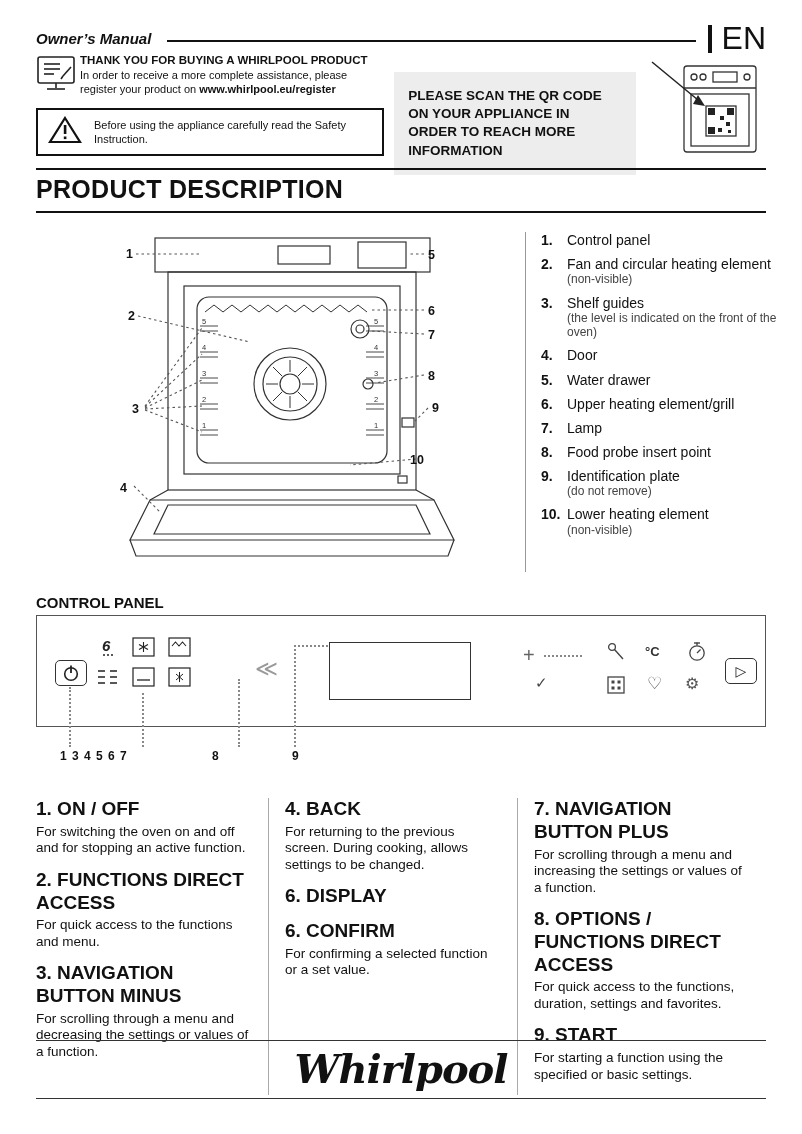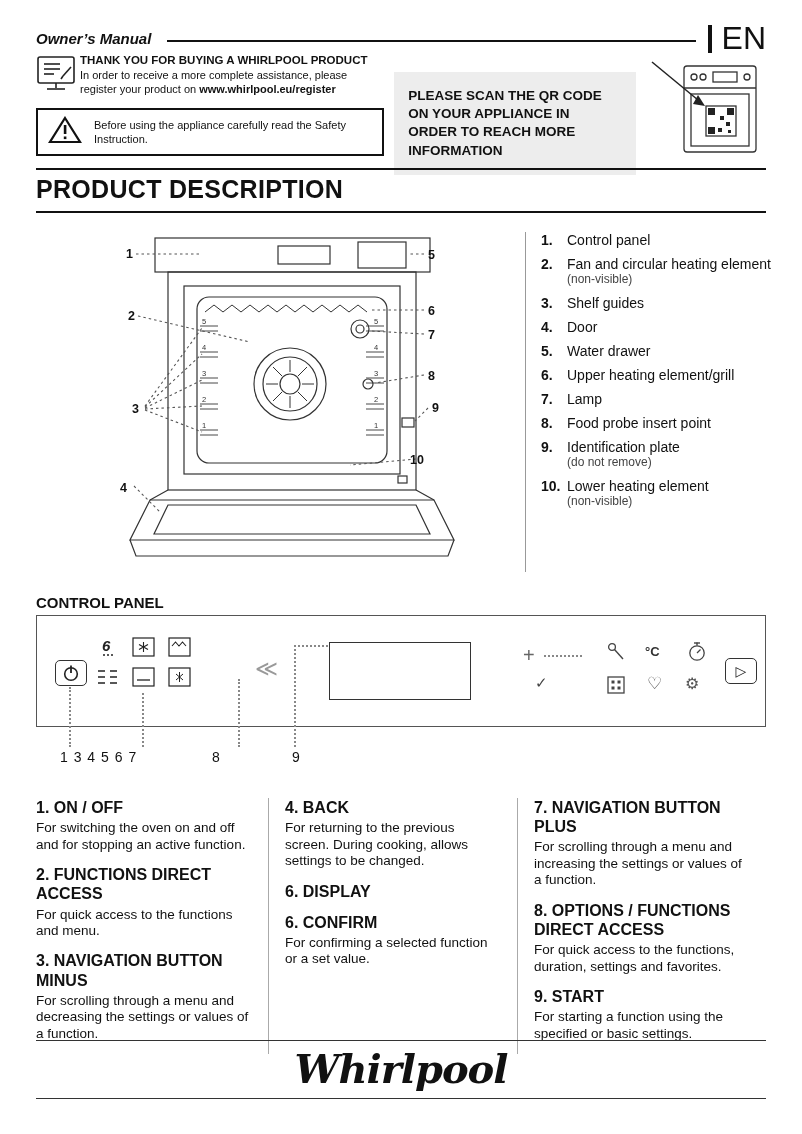--- a/index.html
+++ b/index.html
@@ -52,27 +52,27 @@
   .cp-icons{position:absolute;left:58px;top:20px;display:grid;grid-template-columns:repeat(3,26px);gap:8px 10px}
   .cp-cell{width:26px;height:22px;display:flex;align-items:center;justify-content:center}
   .cp-back{position:absolute;left:218px;top:40px;font-size:22px;color:#999}
   .cp-display{position:absolute;left:292px;top:26px;width:142px;height:58px;border:1.2px solid #333}
   .cp-plus{position:absolute;left:486px;top:28px;font-size:20px;color:#666}
   .cp-check{position:absolute;left:498px;top:58px;font-size:15px;color:#444}
   .cp-celsius{position:absolute;left:608px;top:28px;font-size:13px;font-weight:bold;color:#333}
   .cp-glyph{position:absolute;color:#555}
   .leader{position:absolute;border-left:2px dotted #888;width:0}
   .leader-h{position:absolute;border-top:2px dotted #888;height:0}
-  .cp-num{position:absolute;top:134px;font-size:14px;font-weight:normal;letter-spacing:1px}
+  .cp-num{position:absolute;top:134px;font-size:12px;font-weight:bold;letter-spacing:1px}
 
   
   .guide-row{top:798px;left:36px;right:36px;display:flex}
   .guide-col{flex:1;padding-right:16px}
   .guide-col + .guide-col{border-left:1px solid #aaa;padding-left:16px}
-  .g-head{font-weight:bold;font-size:16px;margin-bottom:3px;line-height:1.2}
+  .g-head{font-weight:bold;font-size:19px;margin-bottom:3px;line-height:1.2}
   .g-text{font-size:13.5px;line-height:1.22;margin-bottom:12px}
 
   
   .footer{top:1040px;left:36px;right:36px}
   .f-line{border-top:1.5px solid #333}
   .brand{text-align:center;font-family:"DejaVu Serif",serif;font-style:italic;font-weight:bold;
          font-size:40px;letter-spacing:-1px;padding:4px 0 6px}
 </style>
 </head>
 <body>
@@ -222,21 +222,21 @@
         <text x="324" y="204">1</text>
       </g>
     </svg>
   </div>
 
   <div class="pd-divider"></div>
 
   <ol class="parts-list">
     <li><span class="part-num">1.</span><span>Control panel</span><div class="part-note"></div></li>
     <li><span class="part-num">2.</span><span>Fan and circular heating element</span><div class="part-note">(non-visible)</div></li>
-    <li><span class="part-num">3.</span><span>Shelf guides</span></li>
+    <li><span class="part-num">3.</span><span>Shelf guides</span><div class="part-note">(the level is indicated on the front of the oven)</div></li>
     <li><span class="part-num">4.</span><span>Door</span><div class="part-note"></div></li>
     <li><span class="part-num">5.</span><span>Water drawer</span><div class="part-note"></div></li>
     <li><span class="part-num">6.</span><span>Upper heating element/grill</span><div class="part-note"></div></li>
     <li><span class="part-num">7.</span><span>Lamp</span><div class="part-note"></div></li>
     <li><span class="part-num">8.</span><span>Food probe insert point</span><div class="part-note"></div></li>
     <li><span class="part-num">9.</span><span>Identification plate</span><div class="part-note">(do not remove)</div></li>
     <li><span class="part-num">10.</span><span>Lower heating element</span><div class="part-note">(non-visible)</div></li>
   </ol>
 </div>
 

